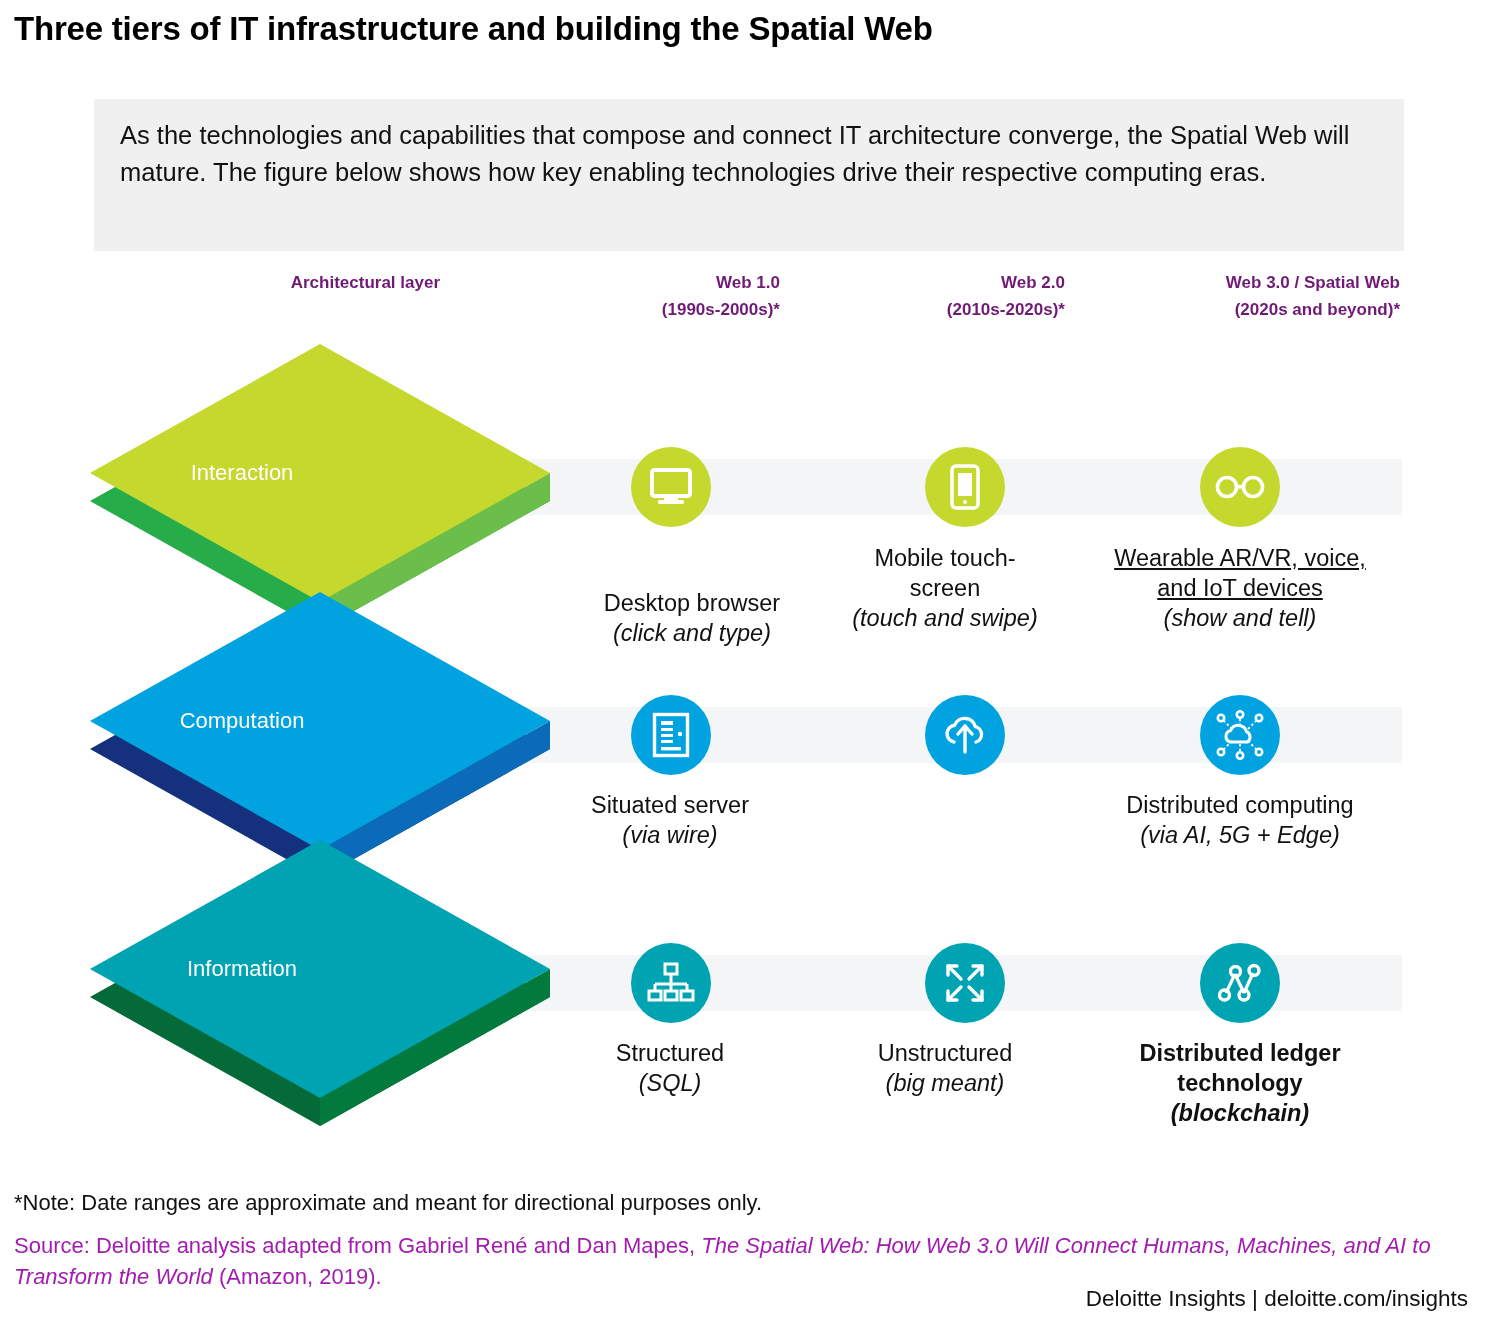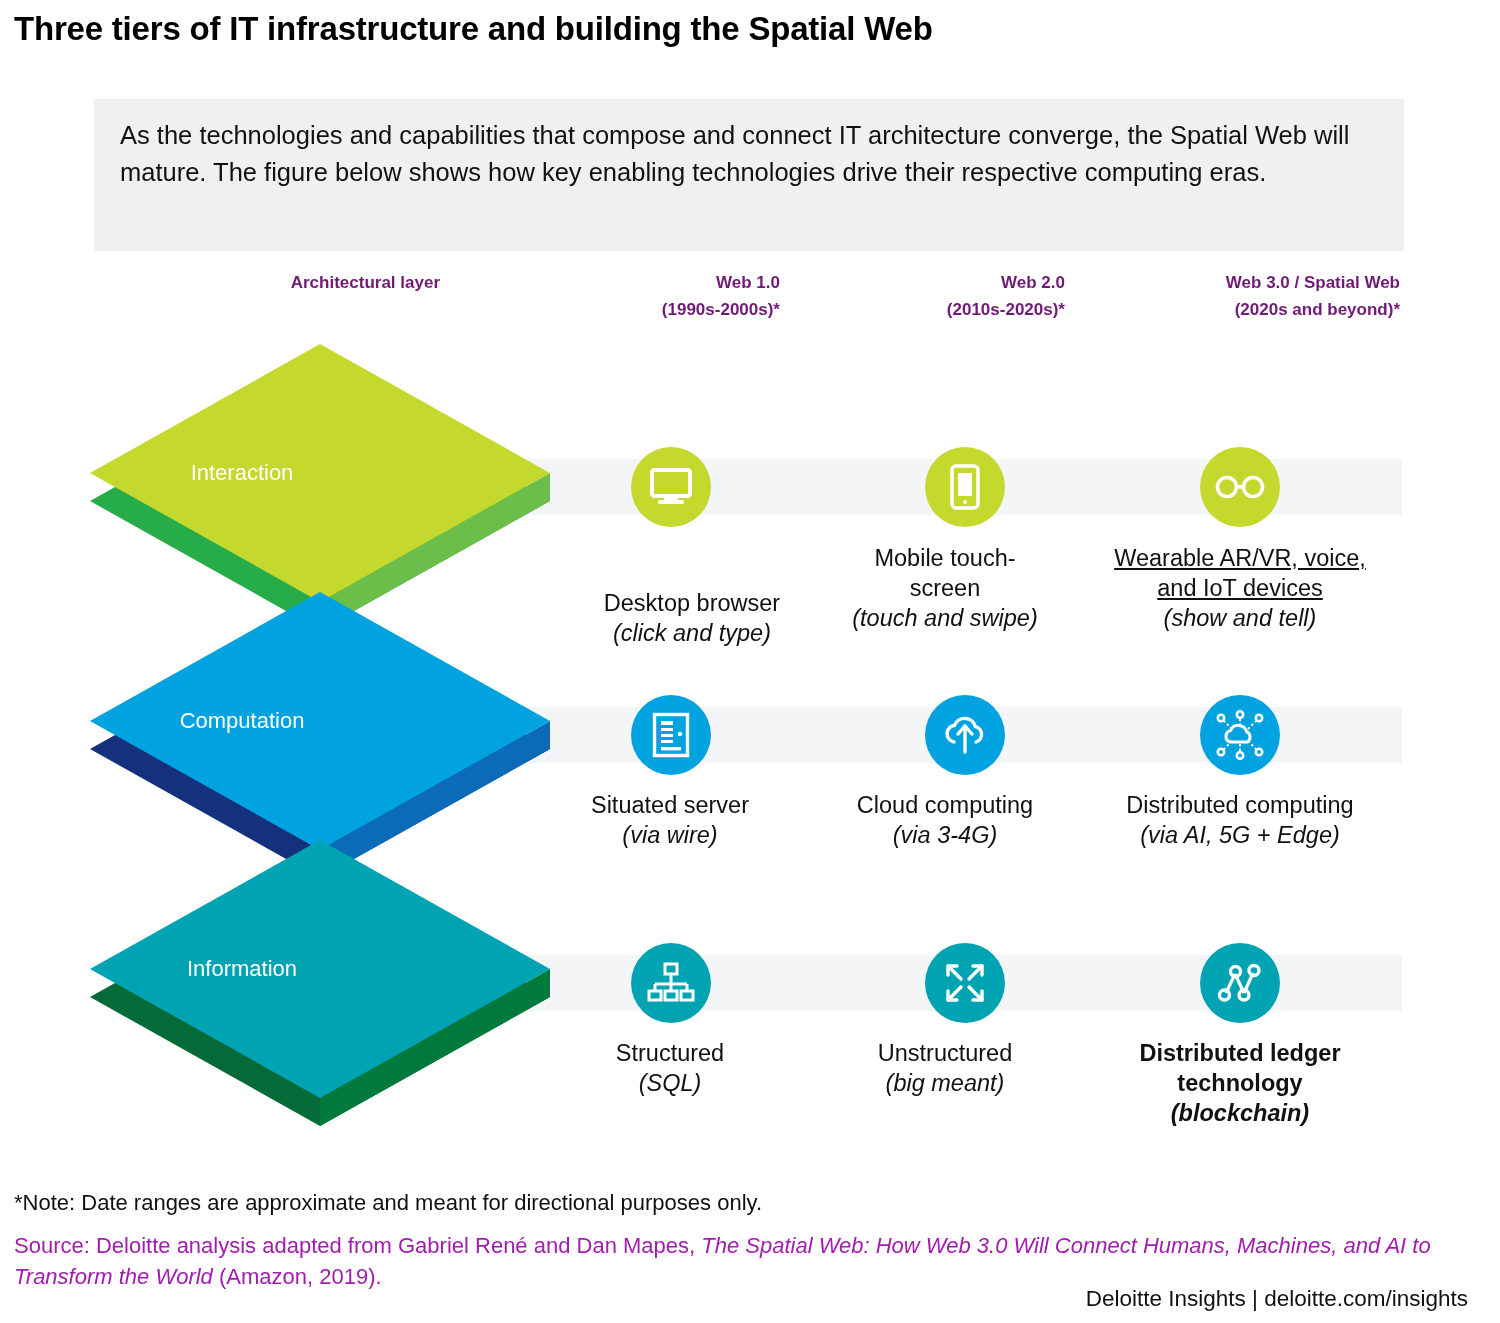--- a/index.html
+++ b/index.html
@@ -235,24 +235,20 @@
         <circle cx="9" cy="45" r="3.2"></circle>
         <circle cx="28" cy="48.5" r="3.2"></circle>
         <circle cx="47" cy="45" r="3.2"></circle>
       </g>
     </svg>
   </div>
 
   <div class="caption" style="left:520px;top:790px;width:300px;">
     <span>Situated server</span>
     <i>(via wire)</i>
-  </div>
-  <div class="caption" style="left:820px;top:790px;width:250px;">
-    <span>Cloud computing</span>
-    <i>(via 3-4G)</i>
   </div>
   <div class="caption" style="left:1085px;top:790px;width:310px;">
     <span>Distributed computing</span>
     <i>(via AI, 5G + Edge)</i>
   </div>
 
   <div class="icon-circle" style="left:631px;top:943px;background:#00a3b1;">
     <svg width="48" height="42" viewBox="0 0 48 42">
       <rect x="18" y="2" width="12" height="10" fill="none" stroke="#ffffff" stroke-width="3"></rect>
       <line x1="24" y1="12" x2="24" y2="22" stroke="#ffffff" stroke-width="3"></line>

